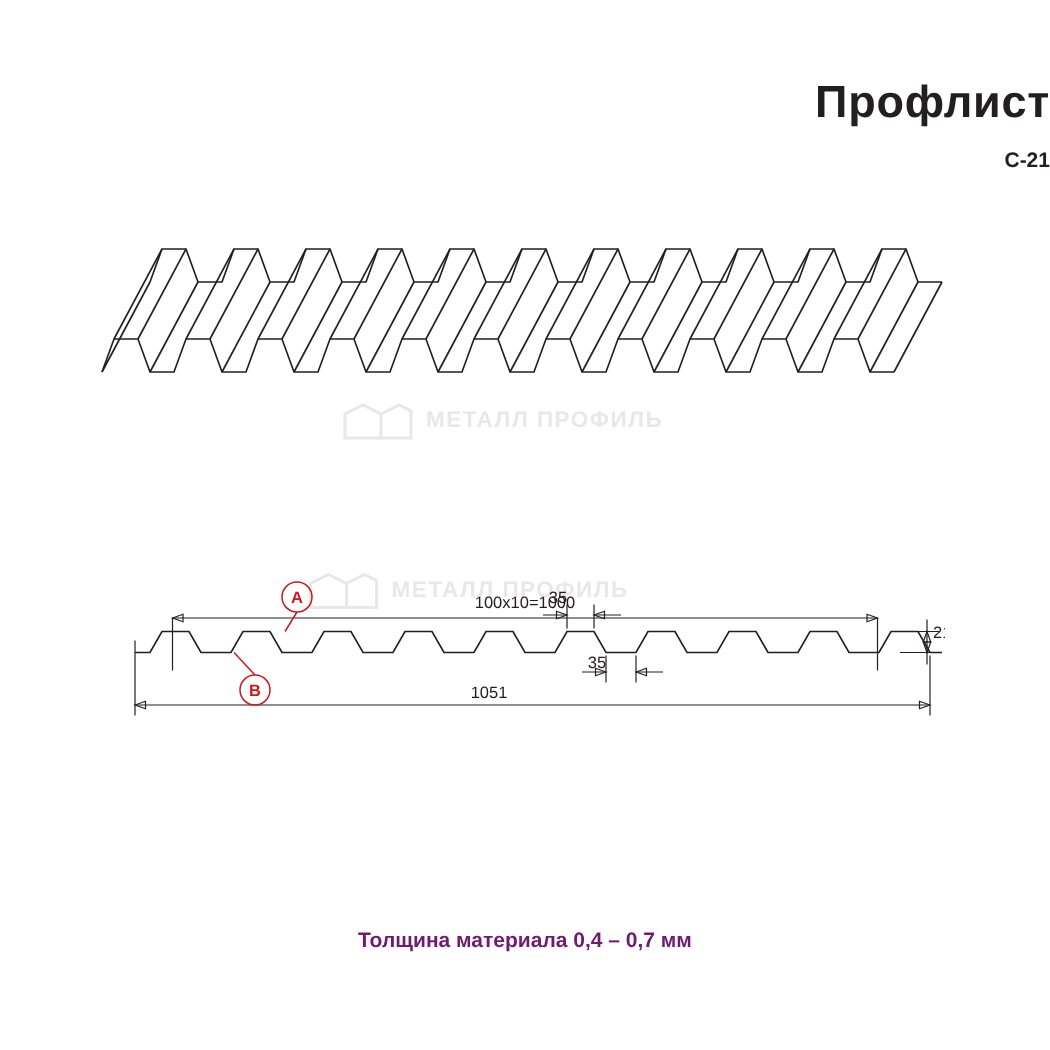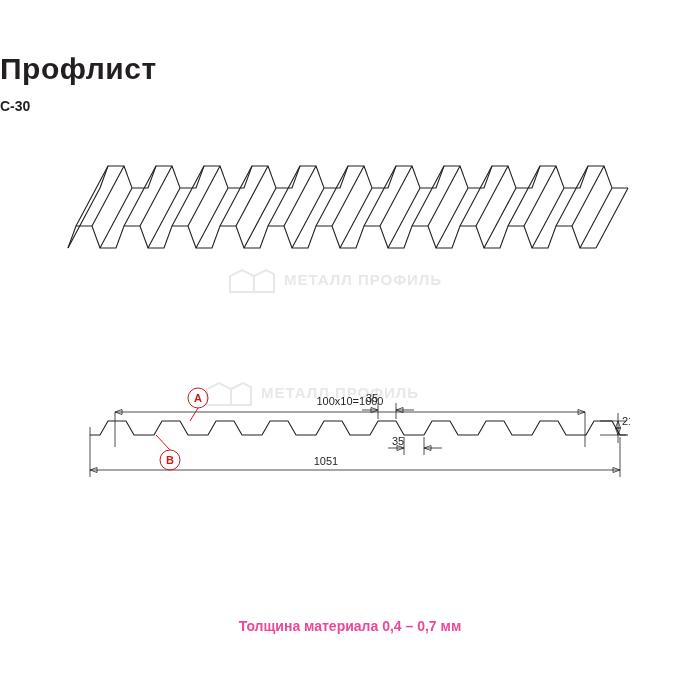--- a/index.html
+++ b/index.html
@@ -22,21 +22,21 @@
     height: 700px;
     box-sizing: border-box;
   }
 
   
   .title-block {
     position: absolute;
     top: 52px;
     left: 0;
     width: 700px;
-    text-align: left;
+    text-align: right;
   }
   .main-title {
     font-size: 30px;
     font-weight: bold;
     letter-spacing: 0.5px;
     color: #231f20;
     line-height: 1.1;
   }
   .sub-title {
     margin-top: 13px;
@@ -86,38 +86,38 @@
   .footer {
     position: absolute;
     top: 618px;
     left: 0;
     width: 700px;
     text-align: center;
   }
   .footer-text {
     font-size: 14px;
     font-weight: bold;
-    color: #ec4899;
+    color: #701a75;
   }
 
   svg { display: block; }
   .ln { fill: none; stroke: #231f20; stroke-width: 1.1; stroke-linejoin: miter; stroke-linecap: butt; }
   .ln-thin { fill: none; stroke: #231f20; stroke-width: 0.8; }
   .ln-red { fill: none; stroke: #cc1a1a; stroke-width: 1; }
   .txt { font-family: "Liberation Sans", sans-serif; font-size: 11px; fill: #231f20; }
   .txt-red { font-family: "Liberation Sans", sans-serif; font-size: 11px; font-weight: bold; fill: #cc1a1a; }
 </style>
 </head>
 <body>
 
 <div class="page">
 
   <div class="title-block">
     <div class="main-title">Профлист</div>
-    <div class="sub-title">С-30</div>
+    <div class="sub-title">С-21</div>
   </div>
 
   <div class="persp-wrap">
     <svg width="580" height="135" viewBox="0 0 580 135">
       <g>
 
         <path class="ln" d="M40,38 L48,16 L64,16 L72,38 L88,38 L96,16 L112,16 L120,38 L136,38 L144,16 L160,16 L168,38 L184,38 L192,16 L208,16 L216,38 L232,38 L240,16 L256,16 L264,38 L280,38 L288,16 L304,16 L312,38 L328,38 L336,16 L352,16 L360,38 L376,38 L384,16 L400,16 L408,38 L424,38 L432,16 L448,16 L456,38 L472,38 L480,16 L496,16 L504,38 L520,38 L528,16 L544,16 L552,38 L568,38"></path>
 
         <path class="ln" d="M8,98 L16,76 L32,76 L40,98 L56,98 L64,76 L80,76 L88,98 L104,98 L112,76 L128,76 L136,98 L152,98 L160,76 L176,76 L184,98 L200,98 L208,76 L224,76 L232,98 L248,98 L256,76 L272,76 L280,98 L296,98 L304,76 L320,76 L328,98 L344,98 L352,76 L368,76 L376,98 L392,98 L400,76 L416,76 L424,98 L440,98 L448,76 L464,76 L472,98 L488,98 L496,76 L512,76 L520,98 L536,98"></path>
 

